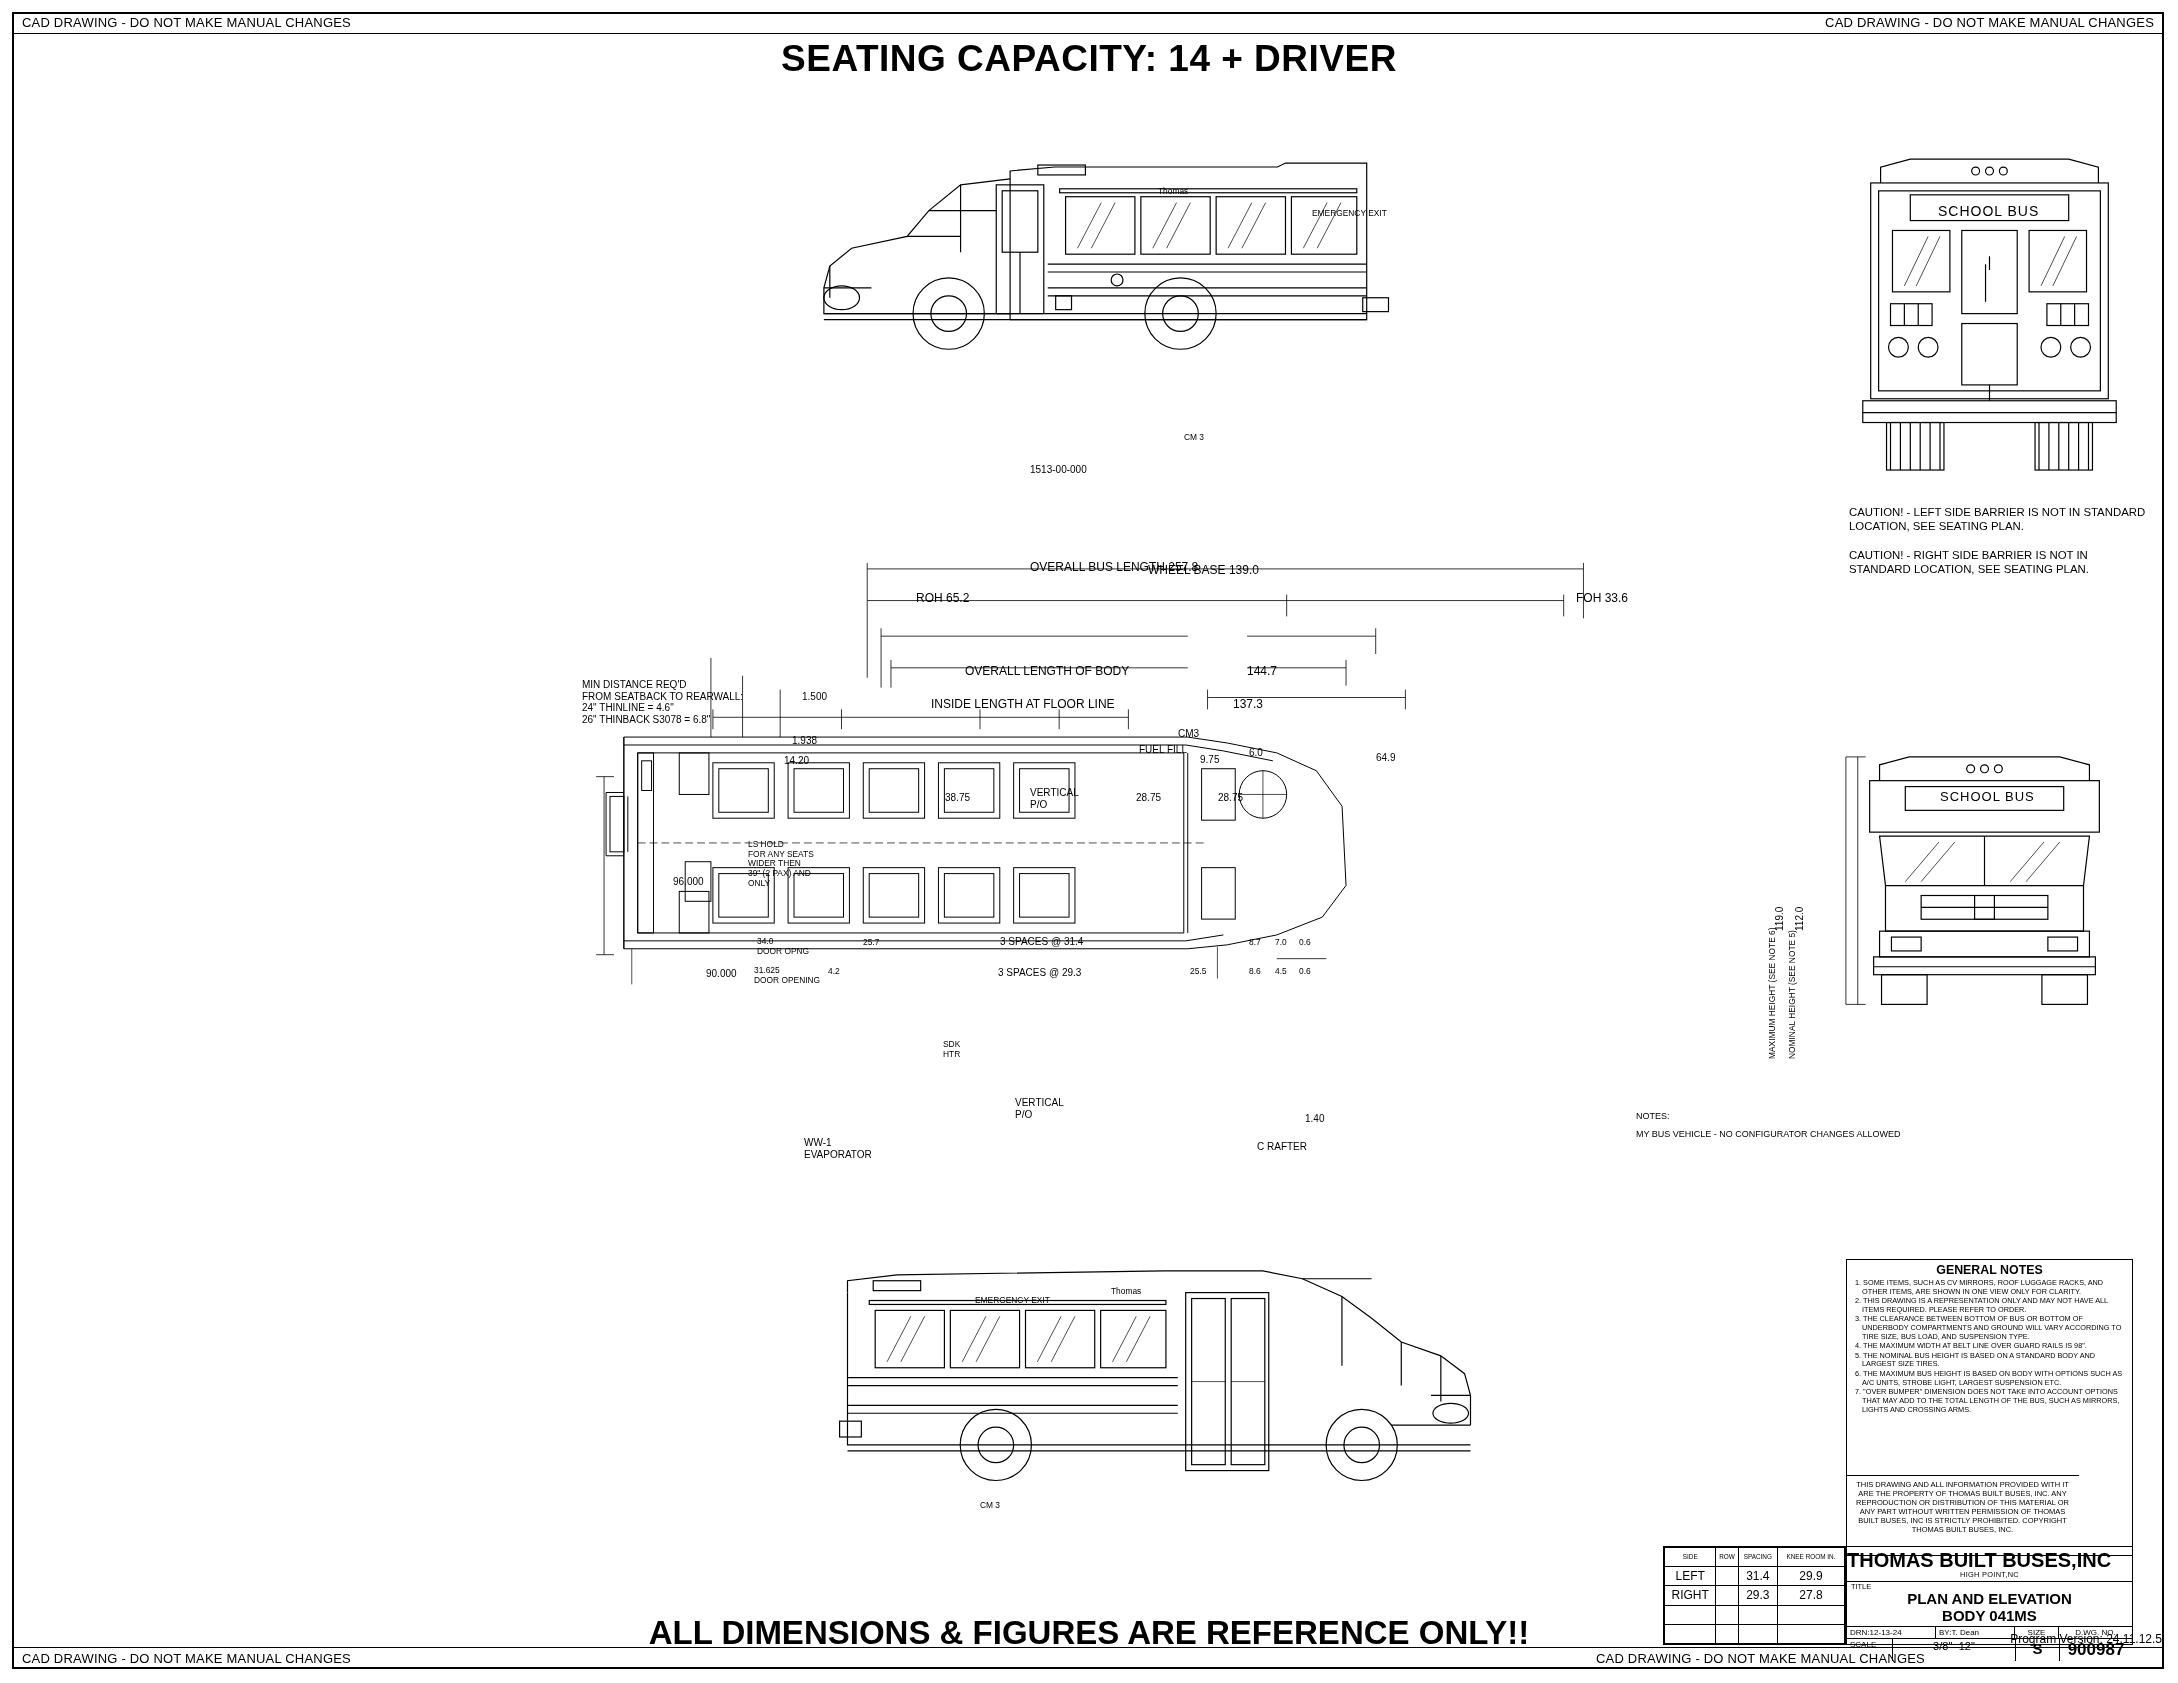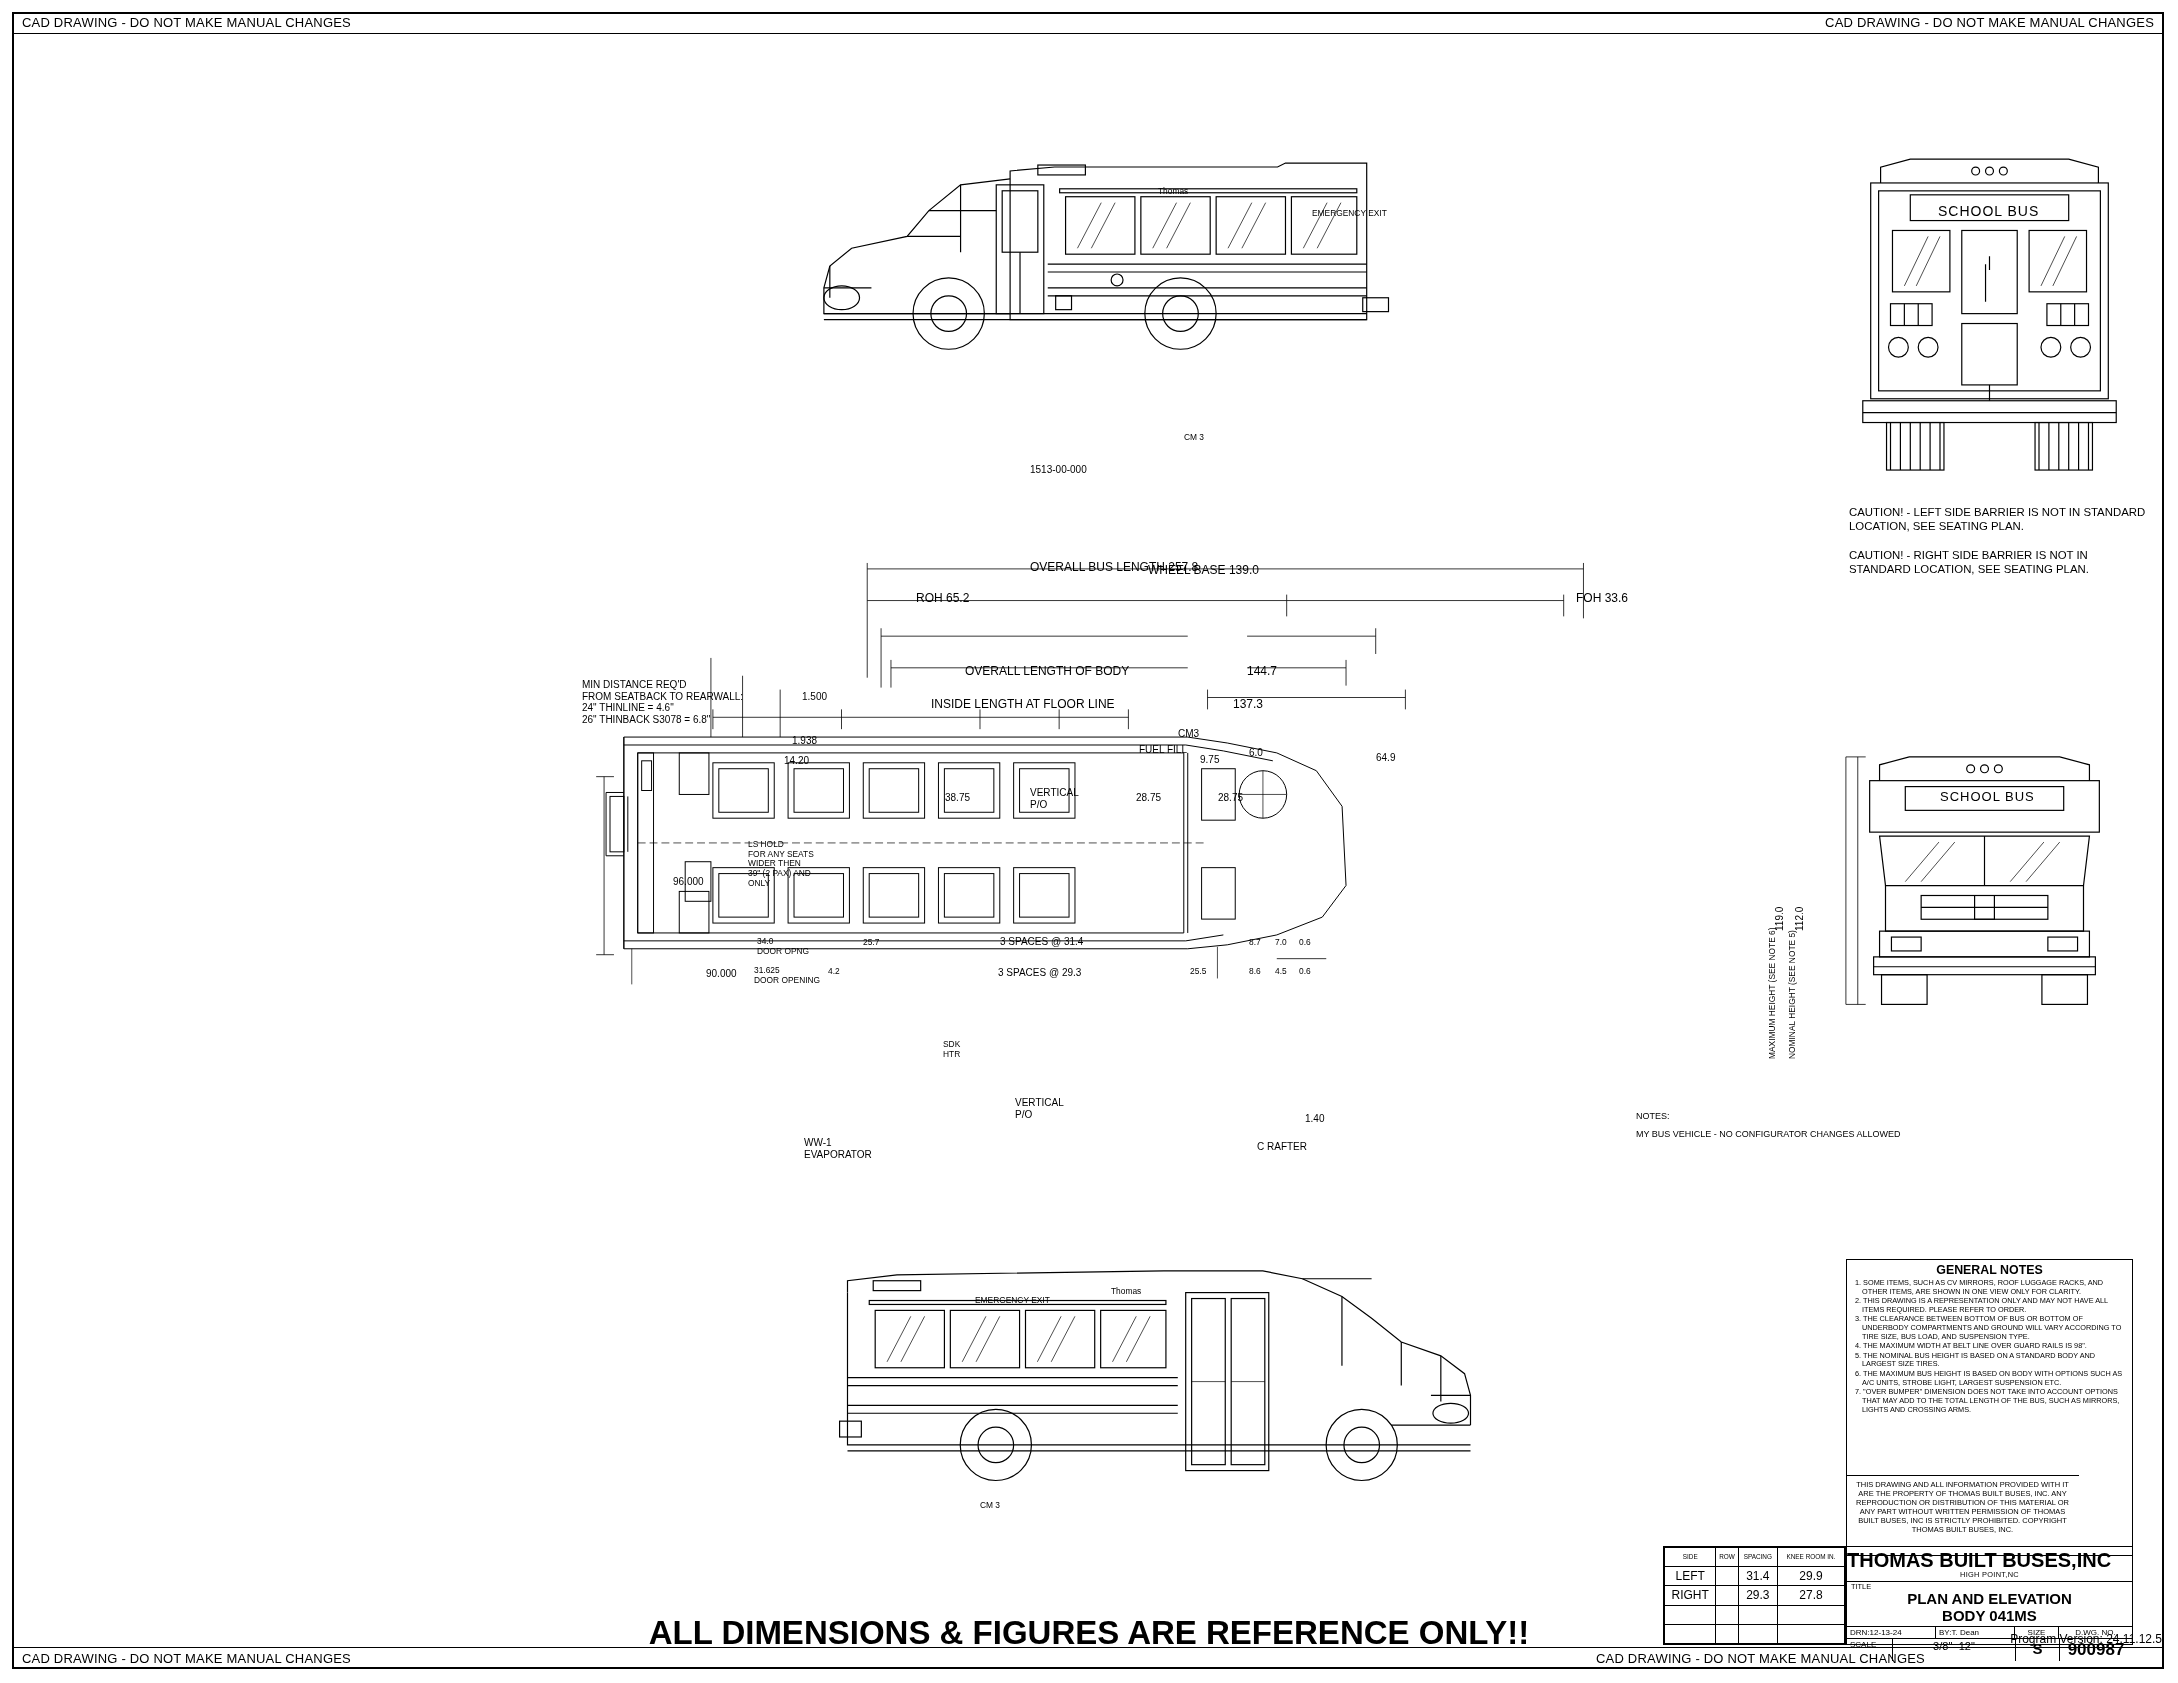--- a/index.html
+++ b/index.html
@@ -53,20 +53,21 @@
     <span class="cadtxt cad-l">CAD DRAWING - DO NOT MAKE MANUAL CHANGES</span>
     <span class="cadtxt cad-r">CAD DRAWING - DO NOT MAKE MANUAL CHANGES</span>
   </div>
 
   <div class="ftrband">
     <span class="cadtxt cad-l">CAD DRAWING - DO NOT MAKE MANUAL CHANGES</span>
     <span class="cadtxt cad-c">CAD DRAWING - DO NOT MAKE MANUAL CHANGES</span>
   </div>
   <div class="progver">Program Version: 24.11.12.5</div>
 
+  <div class="title-top">SEATING CAPACITY: 14 + DRIVER</div>
   <div class="title-bottom">ALL DIMENSIONS &amp; FIGURES ARE REFERENCE ONLY!!</div>
 
   <div style="position:absolute;left:812px;top:149px;">
   <svg width="733" height="248" viewBox="0 0 740 250" fill="none" stroke="#000" stroke-width="1.2">
 
     <path d="M200 30 L200 22 L245 18 L470 18 L478 14 L560 14 L560 172 L200 172 Z"></path>
     <path d="M200 30 L150 36 L118 62 L96 88 L40 100 L18 118 L12 140 L12 166 L200 166"></path>
     <path d="M12 166 L560 166"></path>
     <path d="M12 172 L560 172"></path>
 

